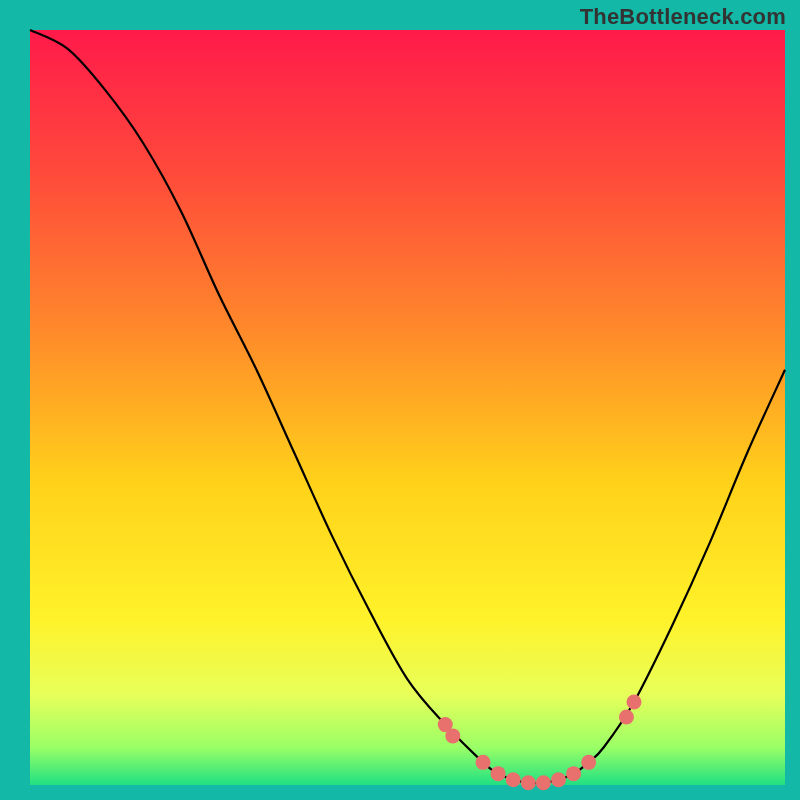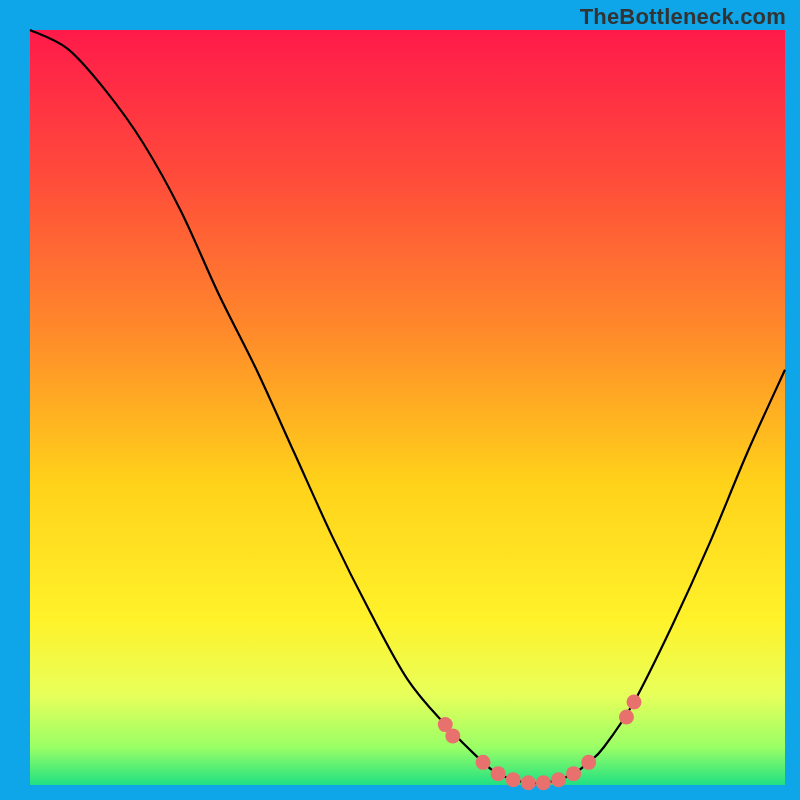--- a/index.html
+++ b/index.html
@@ -8,21 +8,21 @@
     width: 800px;
     height: 800px;
     background: #000;
     overflow: hidden;
     font-family: Arial, Helvetica, sans-serif;
   }
   .frame {
     position: relative;
     width: 800px;
     height: 800px;
-    background: #0ea5e9;
+    background: #14b8a6;
   }
   .watermark {
     position: absolute;
     top: 4px;
     right: 14px;
     color: #333333;
     font-size: 22px;
     font-weight: bold;
     letter-spacing: 0.2px;
     z-index: 5;

